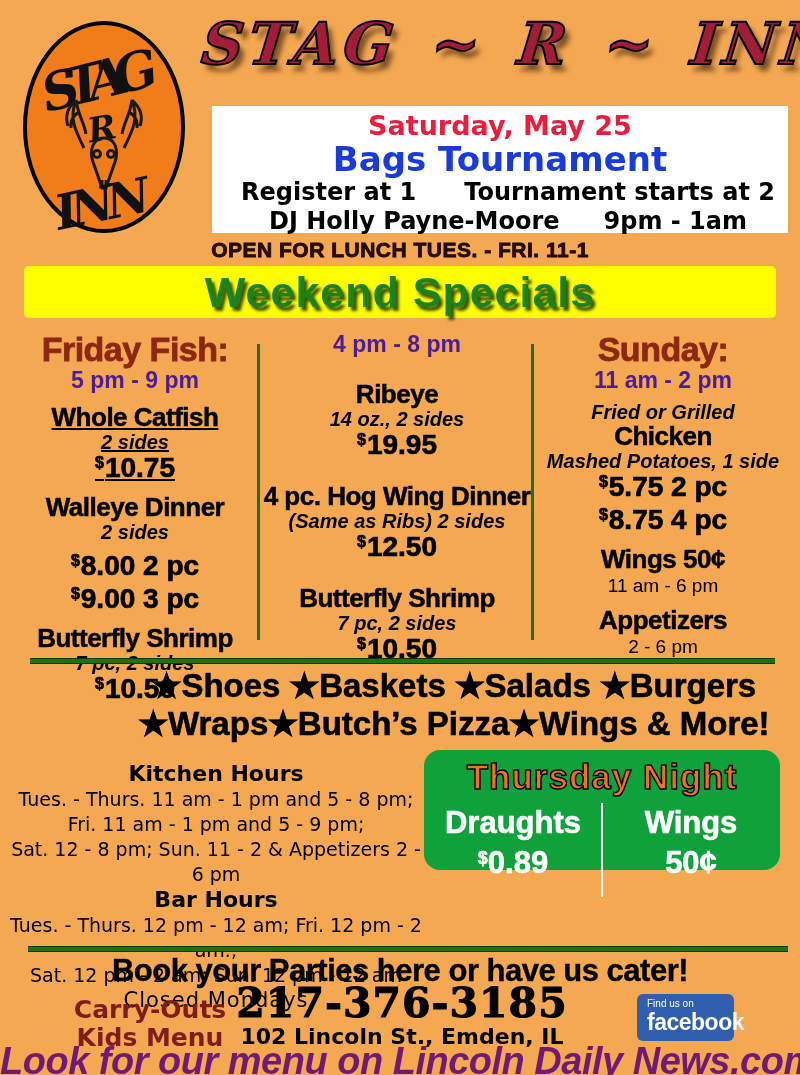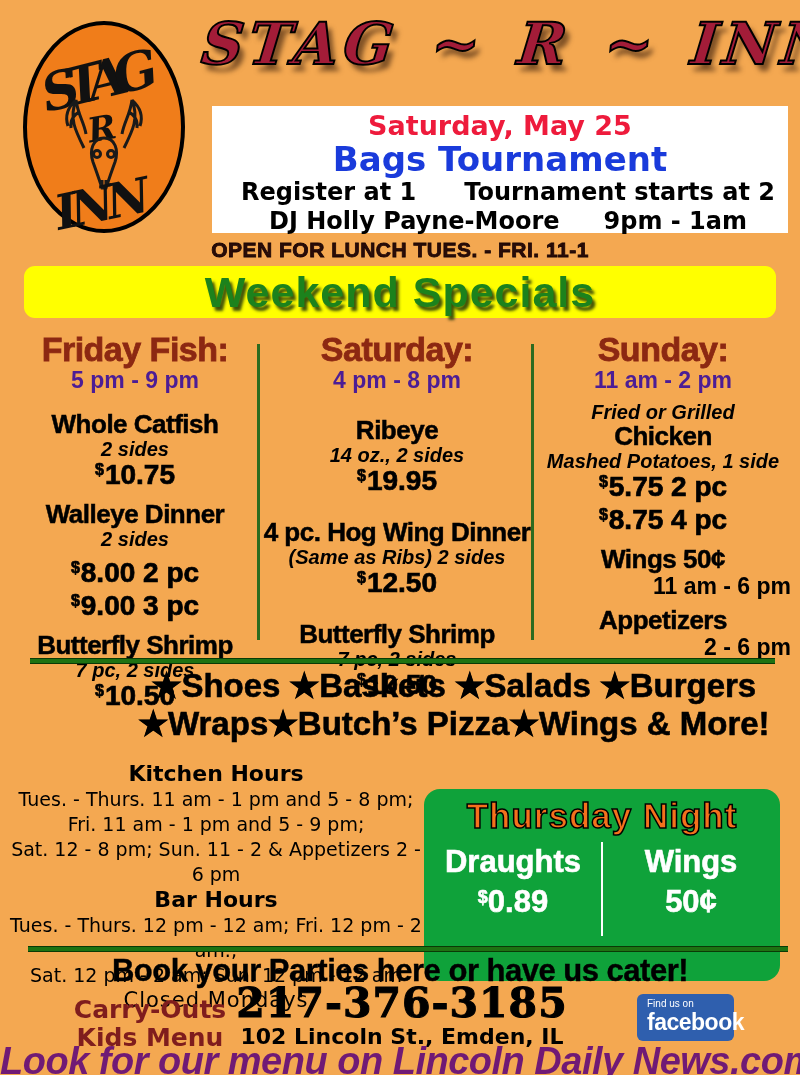--- a/index.html
+++ b/index.html
@@ -35,42 +35,42 @@
   .gap-left-sm { margin-left:44px; }
 
   .lunch-banner {
     position:absolute; left:0; top:238px; width:100%; text-align:center;
     font-size:21px; font-weight:bold; color:#2A0C08;
     -webkit-text-stroke:0.8px #1A0504; letter-spacing:0.5px;
   }
 
   .specials-bar {
     position:absolute; left:24px; top:266px; width:752px; height:52px;
-    background:#FFFF00; border-radius:11px;
+    background:#FFFF00; border-radius:5px;
     display:flex; align-items:center; justify-content:center;
   }
   .specials-title {
     font-size:43px; font-weight:bold; color:#1C821C; letter-spacing:1px;
     text-shadow:3px 4px 3px rgba(30,50,10,0.85);
   }
 
   
   .col { position:absolute; top:331px; text-align:center; color:#000; }
   .col-1 { left:15px;  width:240px; }
   .col-2 { left:263px; width:268px; }
   .col-3 { left:535px; width:256px; }
   .col-title { font-size:34px; line-height:36px; font-weight:bold; color:#8C2812; -webkit-text-stroke:0.8px #8C2812; letter-spacing:-0.5px; }
   .col-time  { font-size:23px; line-height:27px; font-weight:bold; color:#4c1d95; }
   .item-name { font-size:26px; line-height:27px; font-weight:bold; letter-spacing:-0.5px; -webkit-text-stroke:0.5px #000; }
   .item-pre  { font-size:20px; line-height:21px; font-weight:bold; font-style:italic; }
   .item-desc { font-size:20px; line-height:22px; font-weight:bold; font-style:italic; }
   .price     { font-size:28px; line-height:29px; font-weight:bold; -webkit-text-stroke:0.7px #000; }
   .price .cur { font-size:16px; position:relative; top:-9px; margin-right:1px; }
-  .item-sub  { font-size:23px; line-height:26px; font-weight:bold;text-align:right; }
-  .mt8 { margin-top:8px; } .mt10 { margin-top:17px; } .mt14 { margin-top:8px; }
+  .item-sub  { font-size:19px; line-height:26px; font-weight:normal; }
+  .mt8 { margin-top:8px; } .mt10 { margin-top:10px;text-decoration:underline; } .mt14 { margin-top:8px; }
   .mt16 { margin-top:23px; } .mt20 { margin-top:20px; }
 
   .vsep { position:absolute; top:344px; width:3px; height:296px; background:#2D6B1F; }
   .vsep-1 { left:257px; } .vsep-2 { left:531px; }
 
   .hr-green { position:absolute; height:6px; background:#1E7212; border-top:1px solid #0A3A06; border-bottom:1px solid #0A3A06; box-sizing:border-box; }
   .hr-1 { left:30px; top:658px; width:745px; }
   .hr-2 { left:28px; top:946px; width:760px; }
 
   .features {
@@ -83,21 +83,21 @@
   .hours {
     position:absolute; left:8px; top:761px; width:416px; text-align:center;
     font-family:"DejaVu Sans", sans-serif; color:#000;
     font-size:19px; line-height:25px;
   }
   .hours-title { font-size:22px; line-height:26px; font-weight:bold; }
   .hours-closed { font-size:21px; letter-spacing:1px; }
 
   
   .thursday {
-    position:absolute; left:424px; top:789px; width:356px; height:192px;
+    position:absolute; left:424px; top:750px; width:356px; height:120px;
     background:#0FA23A; border-radius:16px; text-align:center;
   }
   .thursday-title {
     margin-top:7px; font-size:35px; line-height:40px; font-weight:bold;
     color:#F4711C; letter-spacing:1px; -webkit-text-stroke:1.5px #000;
   }
   .thursday-row { display:flex; margin-top:6px; position:relative; }
   .thursday-cell { width:50%; color:#fff; font-size:31px; line-height:40px; font-weight:bold; -webkit-text-stroke:0.6px #fff; }
   .thursday-cell .cur { font-size:18px; position:relative; top:-9px; }
   .t-divider { position:absolute; left:177px; top:0px; width:2px; height:94px; background:#fff; }
@@ -191,21 +191,20 @@
       <div class="price"><span class="cur">$</span><span>9.00 3 pc</span></div>
     </div>
     <div class="mt8">
       <div class="item-name">Butterfly Shrimp</div>
       <div class="item-desc">7 pc, 2 sides</div>
       <div class="price"><span class="cur">$</span><span>10.50</span></div>
     </div>
   </div>
 
   <div class="col col-2">
-    <div class="col-title">Saturday:</div>
     <div class="col-time">4 pm - 8 pm</div>
     <div class="mt16">
       <div class="item-name">Ribeye</div>
       <div class="item-desc">14 oz., 2 sides</div>
       <div class="price"><span class="cur">$</span><span>19.95</span></div>
     </div>
     <div class="mt20">
       <div class="item-name">4 pc. Hog Wing Dinner</div>
       <div class="item-desc">(Same as Ribs) 2 sides</div>
       <div class="price"><span class="cur">$</span><span>12.50</span></div>

